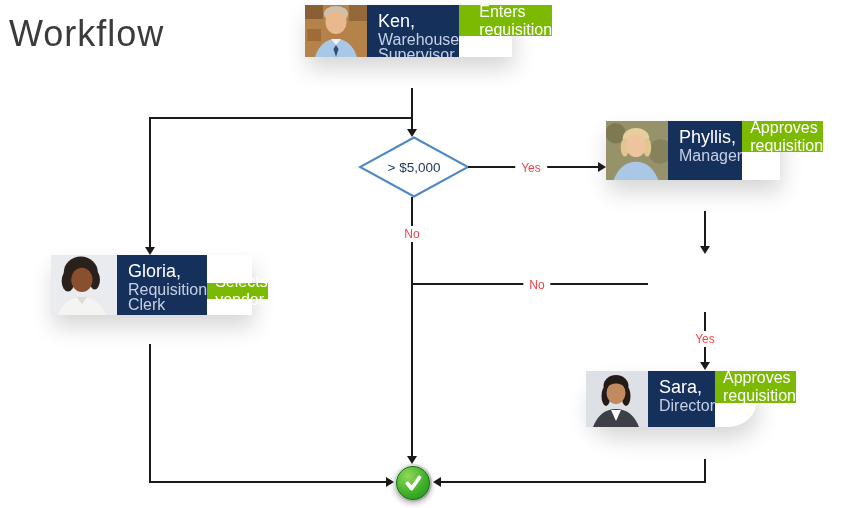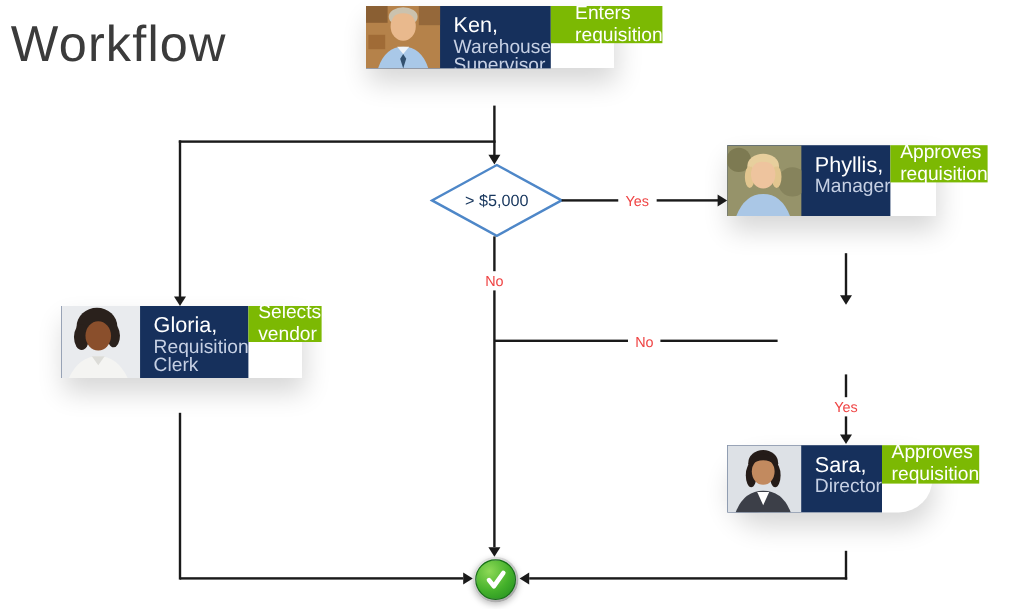--- a/index.html
+++ b/index.html
@@ -1,21 +1,21 @@
 <!DOCTYPE html>
 <html><head>
 <meta charset="utf-8">
 <style>
   html,body{margin:0;padding:0;background:#fff;}
   #canvas{
     position:relative;width:841px;height:508px;background:#fff;overflow:hidden;
     font-family:"Liberation Sans","DejaVu Sans",sans-serif;
   }
   .page-title{
-    position:absolute;left:9px;top:13px;font-size:42px;font-weight:300;
+    position:absolute;left:9px;top:13px;font-size:36px;font-weight:300;
     color:#3b3b3b;letter-spacing:1px;text-align:center;
   }
   
   .card{position:absolute;display:flex;flex-direction:row;
         box-shadow:2px 12px 22px rgba(0,0,0,.16);}
   .card-top{display:flex;background:#16305c;}
   .photo{flex:0 0 62px;overflow:hidden;}
   .photo svg{display:block;width:100%;height:100%;}
   .names{flex:1;padding:5px 0 0 11px;overflow:hidden;}
   .person-name{color:#ffffff;font-size:18px;line-height:22px;}
@@ -112,24 +112,24 @@
           <ellipse cx="29" cy="25" rx="10" ry="11.5" fill="#8a4f2c"></ellipse>
           <path d="M6,58 Q14,41 29,41 Q44,41 52,58 Z" fill="#f4f4f2"></path>
           <path d="M24,41 L29,48 L34,41 Z" fill="#dcdcd8"></path>
         </svg>
       </div>
       <div class="names">
         <div class="person-name">Gloria,</div>
         <div class="person-role">Requisition Clerk</div>
       </div>
     </div>
-    <div class="card-action" style="height:30px;">Selects vendor</div>
+    <div class="card-action" style="height:16px;margin-top:28px;">Selects vendor</div>
   </div>
 
-  <div class="card" style="left:606px;top:371px;width:171px;border-radius:28px;">
+  <div class="card" style="left:586px;top:371px;width:171px;border-radius:28px;">
     <div class="card-top" style="height:56px;">
       <div class="photo">
         <svg viewBox="0 0 62 58" preserveAspectRatio="xMidYMax slice">
           <rect x="0" y="0" width="62" height="58" fill="#dde1e6"></rect>
           <ellipse cx="30" cy="17" rx="12.5" ry="11" fill="#241b18"></ellipse>
           <ellipse cx="20" cy="27" rx="4.5" ry="10" fill="#241b18"></ellipse>
           <ellipse cx="40" cy="27" rx="4.5" ry="10" fill="#241b18"></ellipse>
           <ellipse cx="30" cy="24" rx="9.5" ry="11" fill="#c28a5f"></ellipse>
           <path d="M19,19 Q30,10 41,19 L41,14 Q30,6 19,14 Z" fill="#241b18"></path>
           <path d="M7,58 Q14,40 30,40 Q46,40 53,58 Z" fill="#3c3f48"></path>

